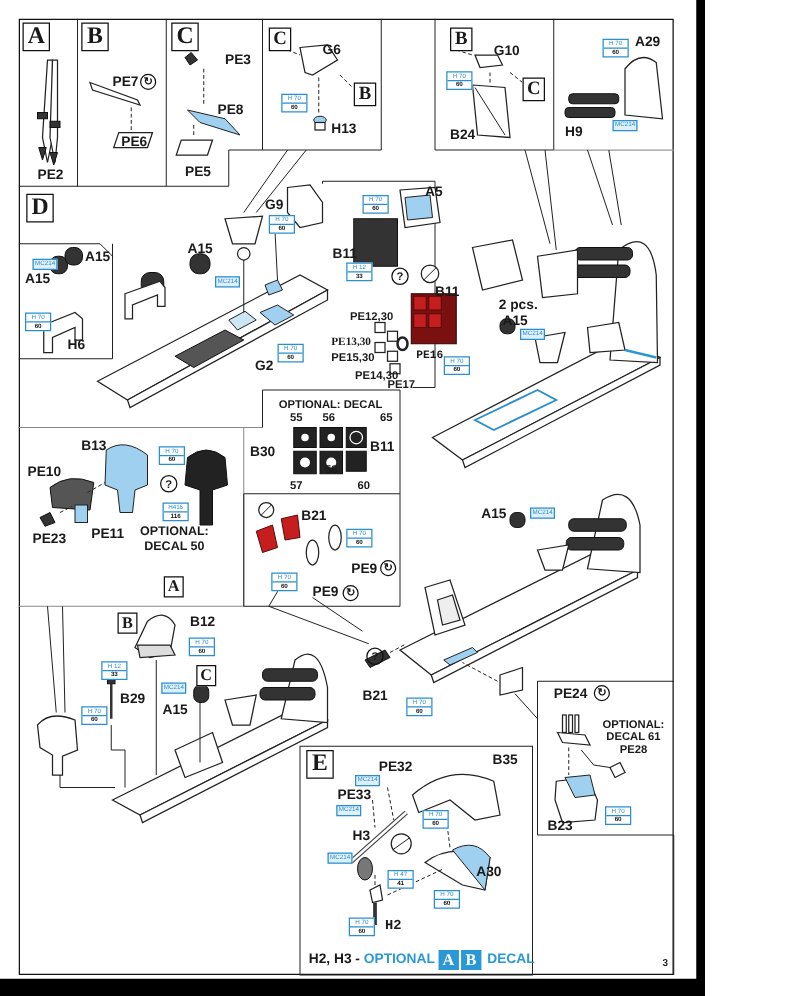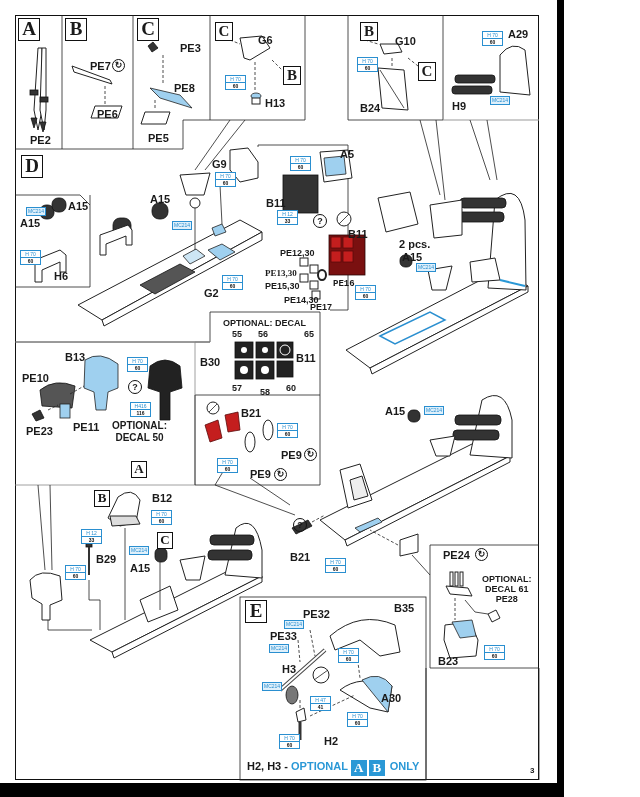--- a/index.html
+++ b/index.html
@@ -366,21 +366,21 @@
 
 <div class="lbl" style="left:399px;top:238px;">2 pcs.</div>
 <div class="lbl" style="left:402px;top:251px;">A15</div>
 <div class="mc" style="left:416px;top:263px;">MC214</div>
 
 <div class="lbl sm" style="left:223px;top:318px;">OPTIONAL: DECAL</div>
 <div class="lbl sm" style="left:232px;top:329px;">55</div>
 <div class="lbl sm" style="left:258px;top:329px;">56</div>
 <div class="lbl sm" style="left:285px;top:329px;margin-left:19px;">65</div>
 <div class="lbl sm" style="left:232px;top:383px;">57</div>
-<div class="lbl sm" style="left:260px;top:387px;">58</div>
+<div class="lbl sm" style="left:260px;top:370px;">58</div>
 <div class="lbl sm" style="left:286px;top:383px;">60</div>
 <div class="lbl" style="left:296px;top:352px;">B11</div>
 
 <div class="lbl" style="left:65px;top:351px;">B13</div>
 <div class="lbl" style="left:160px;top:356px;margin-left:40px;">B30</div>
 <div class="lbl" style="left:22px;top:372px;">PE10</div>
 <div class="lbl" style="left:26px;top:425px;">PE23</div>
 <div class="lbl" style="left:73px;top:421px;">PE11</div>
 <div class="qmark" style="left:128px;top:380px;">?</div>
 <div class="paint" style="left:127px;top:357px;">
@@ -451,21 +451,21 @@
     <span class="t">H 70</span>
     <span class="b">60</span>
   </div>
 
 <div class="letter" style="left:245px;top:600px;">E</div>
 <div class="lbl" style="left:303px;top:608px;">PE32</div>
 <div class="lbl" style="left:362px;top:602px;padding-left:32px;">B35</div>
 <div class="lbl" style="left:270px;top:630px;">PE33</div>
 <div class="lbl" style="left:282px;top:663px;">H3</div>
 <div class="lbl" style="left:381px;top:692px;">A30</div>
-<div class="lbl" style="left:324px;top:735px;">H2</div>
+<div class="lbl" style="left:308px;top:735px;font-family:Liberation Mono, monospace;">H2</div>
 <div class="mc" style="left:284px;top:620px;">MC214</div>
 <div class="mc" style="left:269px;top:644px;">MC214</div>
 <div class="mc" style="left:262px;top:682px;">MC214</div>
 <div class="paint" style="left:338px;top:648px;">
     <span class="t">H 70</span>
     <span class="b">60</span>
   </div>
 <div class="paint" style="left:310px;top:696px;">
     <span class="t">H 47</span>
     <span class="b">41</span>
@@ -475,16 +475,16 @@
     <span class="b">60</span>
   </div>
 <div class="paint" style="left:279px;top:734px;">
     <span class="t">H 70</span>
     <span class="b">60</span>
   </div>
 
 <div class="footer-note" style="left:247px;top:758px;">
   <span>H2, H3 - </span><span class="blue-txt">OPTIONAL</span>
   <span class="letter hl" style="position:relative;display:inline-block;left:0;top:2px;width:14px;height:14px;font-size:13px;line-height:14px;">A</span><span class="letter hl" style="position:relative;display:inline-block;left:2px;top:2px;width:14px;height:14px;font-size:13px;line-height:14px;">B</span>
-  <span class="blue-txt" style="margin-left:4px;">ONLY</span>
+  <span class="blue-txt" style="margin-left:4px;">DECAL</span>
 </div>
 
 <div class="pagenum" style="left:530px;top:766px;">3</div>
 
 </body></html>

